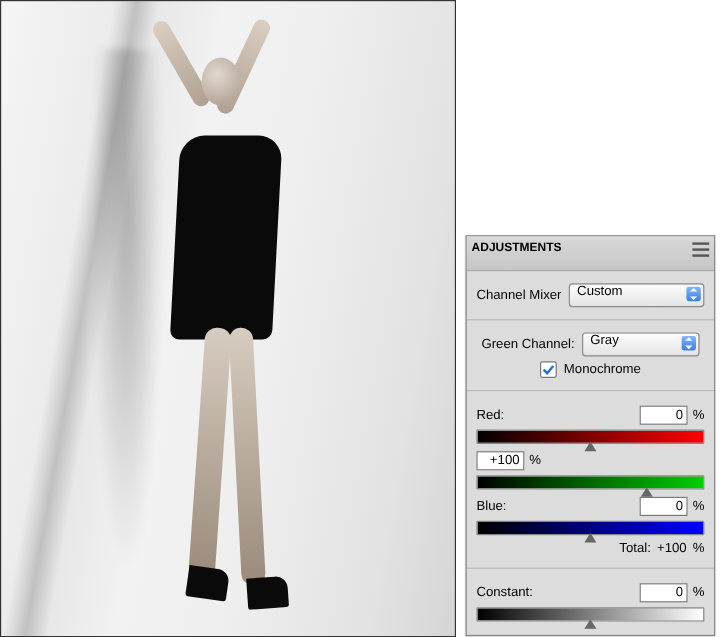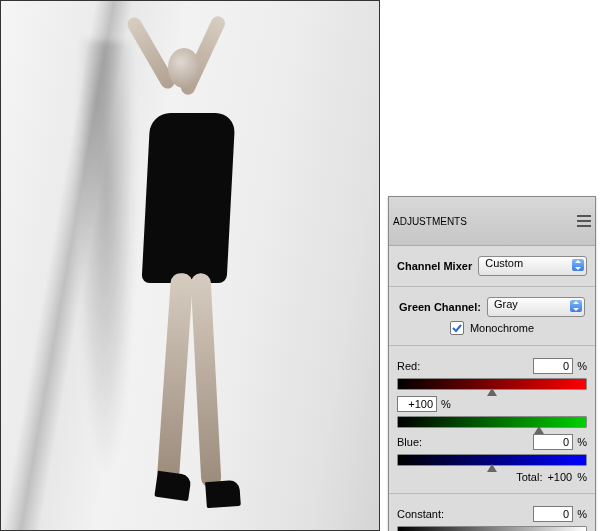--- a/index.html
+++ b/index.html
@@ -100,44 +100,43 @@
     left: 388px;
     top: 196px;
     width: 208px;
     border: 1px solid #888;
     background: #dcdcdc;
     box-shadow: 0 1px 2px rgba(0,0,0,0.25);
     box-sizing: border-box;
   }
   .panel-title {
     display:flex;
-    align-items:center;
     height:20px;
     background: linear-gradient(#d8d8d8,#c6c6c6);
     border-bottom:1px solid #aaa;
-    padding:14px 4px;
+    padding:4px 4px;
     font-size:10px;
-    font-weight:normal;
+    font-weight:bold;
   }
   .panel-title .spacer { flex:1;}
   .panel-menu {
     width:14px;height:12px;
     display:flex;flex-direction:column;justify-content:space-between;
     padding:1px 0;
     cursor:pointer;
   }
   .panel-menu span{height:2px;background:#555;display:block;}
 
   .section {
     padding:6px 8px;
     border-bottom:1px solid #b8b8b8;
   }
   .section.noborder { border-bottom:none; }
   .row { display:flex; align-items:center; gap:6px; margin:4px 0;}
-  .label { flex: 0 0 auto; font-weight: bold; }
+  .label { flex: 0 0 auto; }
   .select {
     flex:1;
     height:18px;
     background: linear-gradient(#fdfdfd,#e4e4e4);
     border:1px solid #8a8a8a;
     border-radius:3px;
     font-size:11px;
     padding:0 16px 0 6px;
     display:flex;
     align-items:flex-start;

